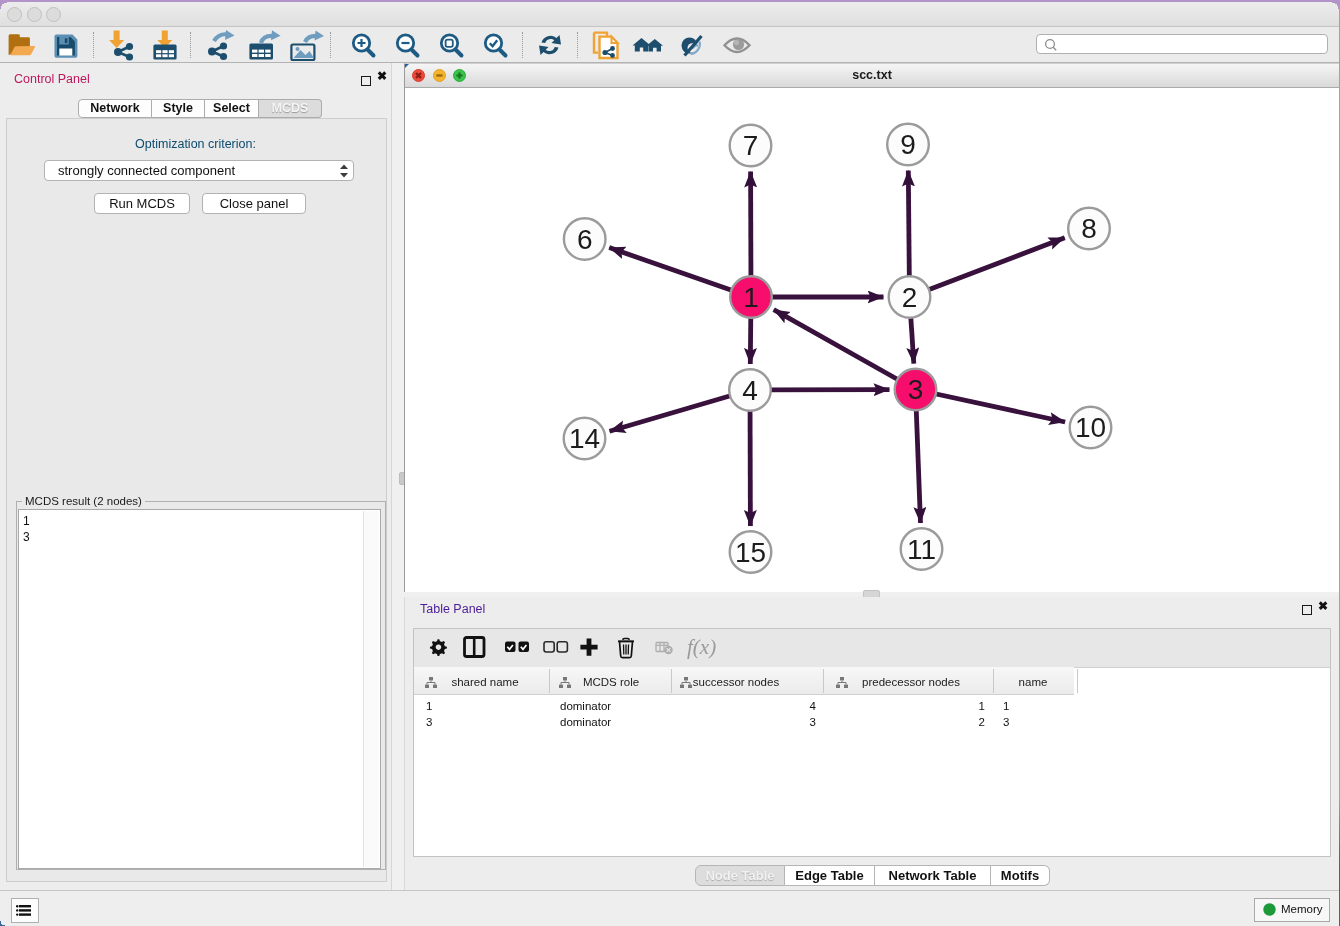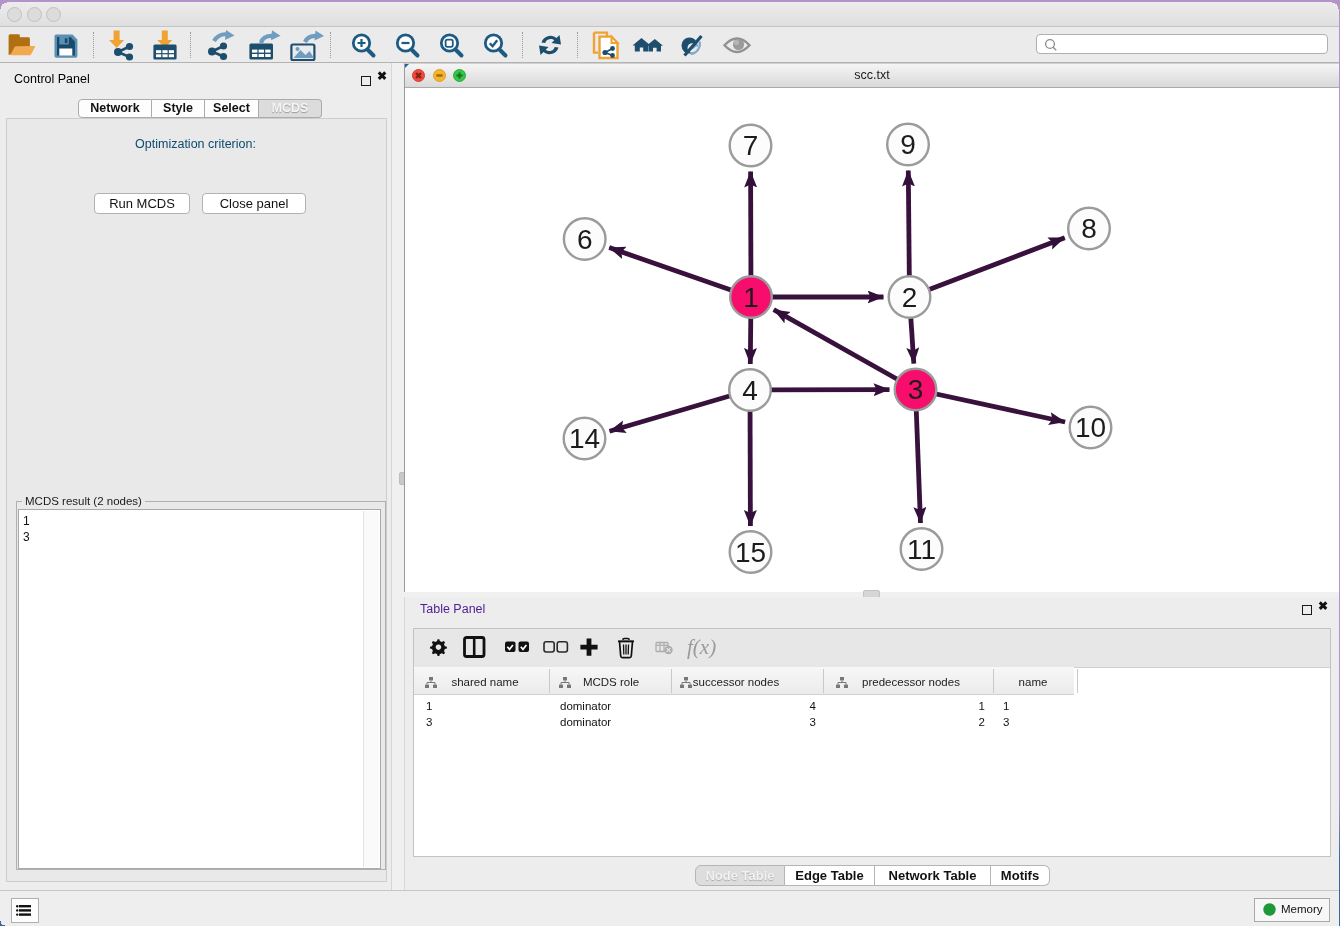--- a/index.html
+++ b/index.html
@@ -8,21 +8,21 @@
 
 #titlebar{left:0;top:2px;width:1338.5px;height:24px;background:linear-gradient(#ececec,#dfdfdf);border-bottom:1px solid #c4c4c4;border-radius:6px 6px 0 0}
 .tl{width:13px;height:13px;border-radius:50%;background:#dcdcdc;border:1px solid #c0c0c0;top:4.5px}
 #title{width:100%;text-align:center;top:5px;font-size:13px;color:#9c9c9c}
 
 #toolbar{left:0;top:27px;width:1338.5px;height:35px;background:#ebebeb;border-bottom:1px solid #b3b3b3}
 .vsep{top:5px;height:26px;width:0;border-left:1px dotted #9a9a9a}
 #searchbox{left:1036px;top:7px;width:290px;height:18px;background:#fff;border:1px solid #b0b0b0;border-radius:4px}
 
 #cpanel{left:0;top:63px;width:391px;height:827px;background:#ededed}
-#cp-title{left:14px;top:9px;font-size:12.5px;color:#000000}
+#cp-title{left:14px;top:9px;font-size:12.5px;color:#be185d}
 .sq{width:8px;height:8px;border:1.4px solid #1a1a1a}
 .xx{font-size:12px;color:#111;font-weight:bold;line-height:12px}
 #cp-content{left:6px;top:55px;width:379px;height:762px;background:#e9e9e9;border:1px solid #cdcdcd}
 #tabs{left:78px;top:36px;height:19px}
 .tab{float:left;height:17px;border:1px solid #ababab;border-left:none;background:#fdfdfd;font-size:12.5px;font-weight:bold;color:#111;text-align:center;line-height:17px}
 .tab.first{border-left:1px solid #ababab;border-radius:4px 0 0 4px}
 .tab.last{border-radius:0 4px 4px 0}
 .tab.sel{background:#dcdcdc;color:#f5f5f5;text-shadow:0 1px 1px #9a9a9a}
 #optlabel{left:0;top:74px;width:391px;text-align:center;font-size:12.5px;color:#0c4a6e}
 #selbox{left:44px;top:97px;width:295px;height:19px;background:#fff;border:1px solid #b2b2b2;border-radius:4px;font-size:13px;color:#111;line-height:19px;padding-left:13px;box-sizing:content-box}
@@ -32,21 +32,21 @@
 #fs-inner{left:18px;top:446px;width:361px;height:358px;background:#fff;border:1px solid #a9a9a9}
 
 #vsplit{left:391px;top:63px;width:13px;height:827px;background:#f0f0f0;border-left:1px solid #d6d6d6}
 #vhandle{left:399px;top:472px;width:5px;height:11px;background:#c9c9c9;border:1px solid #bdbdbd;border-radius:2px}
 #hsplit{left:404px;top:592px;width:936px;height:5px;background:#f0f0f0}
 #hhandle{left:863px;top:590px;width:15px;height:6px;background:#d6d6d6;border:1px solid #c2c2c2;border-radius:2px}
 
 #npanel{left:404px;top:63px;width:935px;height:529px;border-left:1px solid #9a9a9a;border-top:1px solid #d0d0d0;box-sizing:border-box}
 #ntitle{left:0;top:0;width:100%;height:23px;background:linear-gradient(#f5f5f5,#d9d9d9);border-bottom:1px solid #aaa}
 .traffic{width:11px;height:11px;border-radius:50%;top:5px}
-#ntext{width:100%;text-align:center;top:4px;font-size:12.5px;font-weight:normal;color:#1a1a1a}
+#ntext{width:100%;text-align:center;top:4px;font-size:12.5px;font-weight:bold;color:#1a1a1a}
 #canvas{left:0;top:24px;width:934px;height:504px;background:#fff}
 
 #tpanel{left:404px;top:597px;width:936px;height:293px;background:#ededed;border-left:1px solid #d9d9d9;box-sizing:border-box}
 #tp-title{left:15px;top:5px;font-size:12.5px;color:#4c1d95}
 #tbox{left:8px;top:31px;width:916px;height:227px;background:#fff;border:1px solid #c3c3c3}
 #ttoolbar{left:0;top:0;width:100%;height:38px;background:#e7e7e7;border-bottom:1px solid #cfcfcf}
 #thead{left:0;top:38px;width:660px;height:27px;background:linear-gradient(#f7f7f7,#ebebeb);border-bottom:1px solid #d0d0d0}
 .hsep{top:2px;height:24px;width:0;border-left:1px solid #c9c9c9}
 .hcell{top:9px;font-size:11.5px;color:#1c1c1c;text-align:center}
 .cell{font-size:11.5px;color:#111}
@@ -201,20 +201,26 @@
     <div class="sq abs" style="left:361px;top:13px"></div>
     <div class="xx abs" style="left:377px;top:7px">✖</div>
     <div id="cp-content" class="abs"></div>
     <div id="tabs" class="abs">
       <div class="tab first" style="width:72px">Network</div>
       <div class="tab" style="width:52px">Style</div>
       <div class="tab" style="width:53px">Select</div>
       <div class="tab last sel" style="width:62px">MCDS</div>
     </div>
     <div id="optlabel" class="abs">Optimization criterion:</div>
+    <div id="selbox" class="abs">strongly connected component
+      <svg width="12" height="16" style="position:absolute;right:3.5px;top:2px" viewBox="0 0 12 16">
+            <path d="M2 6 L6 1.5 L10 6 Z" fill="#3a3a3a"></path>
+            <path d="M2 10 L6 14.5 L10 10 Z" fill="#3a3a3a"></path>
+          </svg>
+    </div>
     <div class="btn abs" style="left:94px;width:94px">Run MCDS</div>
     <div class="btn abs" style="left:202px;width:102px">Close panel</div>
     <div id="fieldset" class="abs"></div>
     <div id="fs-label" class="abs">MCDS result (2 nodes)</div>
     <div id="fs-inner" class="abs">
       <div class="abs" style="left:4px;top:3px;font-size:12px;color:#111;line-height:16px">1<br>3</div>
       <div class="abs" style="right:1px;top:1px;width:15px;height:356px;background:#fafafa;border-left:1px solid #e3e3e3"></div>
     </div>
   </div>
   <div id="vsplit" class="abs"></div>

